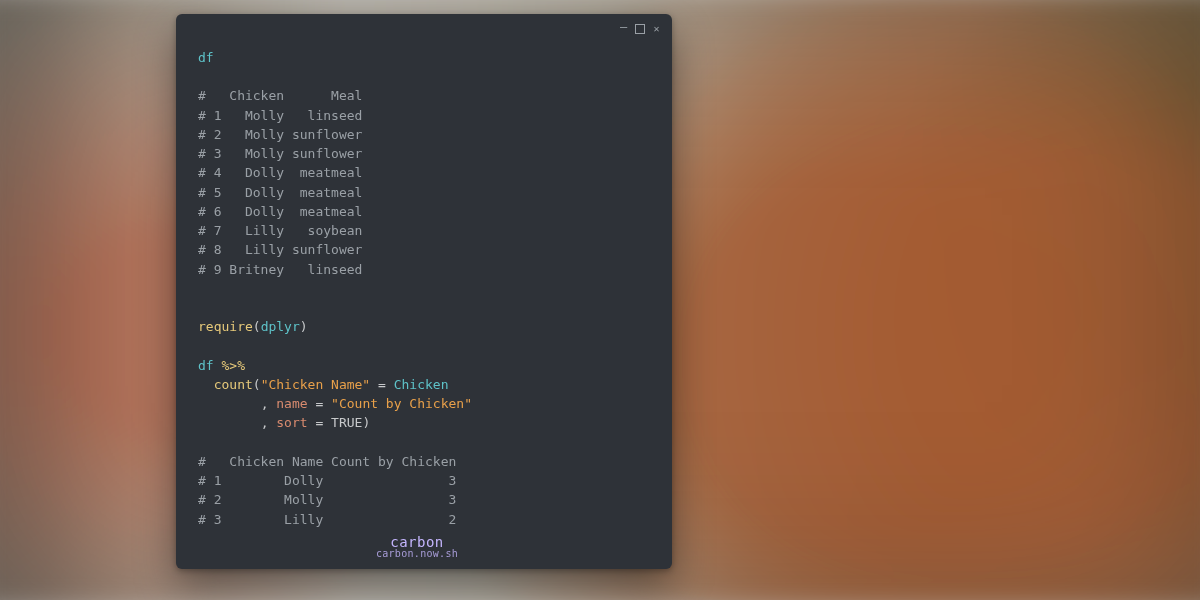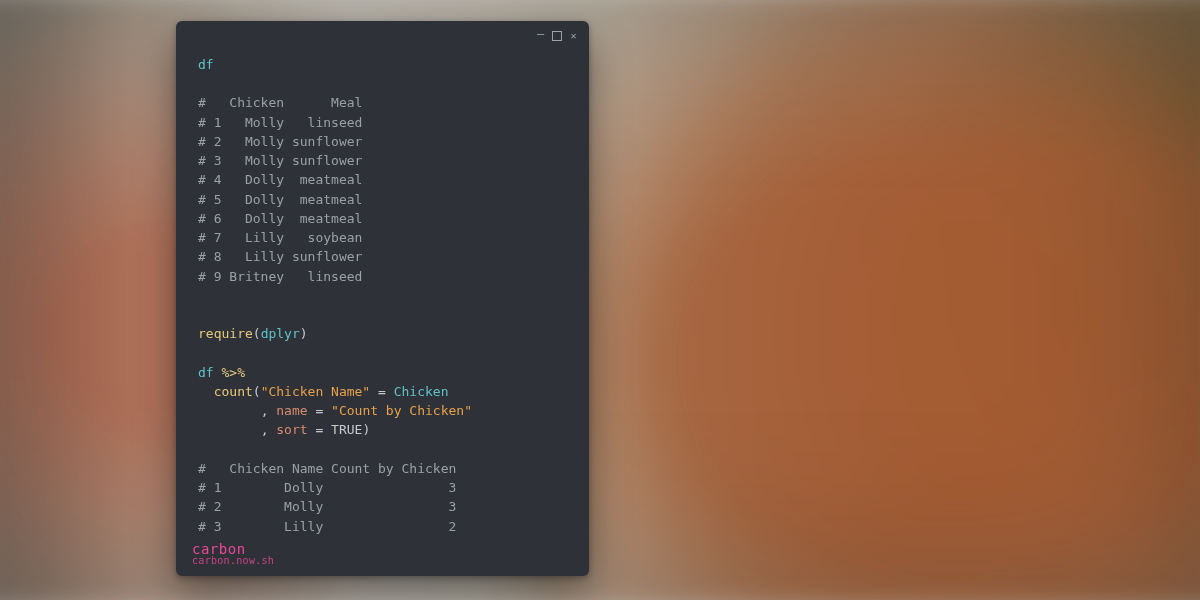--- a/index.html
+++ b/index.html
@@ -25,22 +25,22 @@
     filter: blur(14px) saturate(1.05);
     transform: scale(1.05);
   }
   .vignette {
     position: absolute; inset: 0;
     box-shadow: inset 0 0 180px rgba(0,0,0,0.25);
   }
   .window {
     position: absolute;
     left: 176px;
-    top: 21px;
-    width: 413px;
+    top: 14px;
+    width: 496px;
     background: #2e3238;
     border-radius: 6px;
     box-shadow: 0 18px 40px rgba(0,0,0,0.45), 0 2px 6px rgba(0,0,0,0.3);
     color: #c7c9cb;
   }
   .titlebar {
     height: 22px;
     display: flex;
     justify-content: flex-end;
     align-items: center;
@@ -64,23 +64,23 @@
   }
   .tok-id      { color: #5ec3c9; }   
   .tok-fn      { color: #e6c97a; }   
   .tok-str     { color: #e8a04a; }   
   .tok-pipe    { color: #e6c97a; }
   .tok-arg     { color: #d98b6f; }   
   .tok-bool    { color: #c7c9cb; }
   .tok-cmt     { color: #9aa0a6; }   
   .tok-punc    { color: #c7c9cb; }
   .watermark {
-    text-align: left;
-    padding: 2px 14px 10px 16px;
-    color: #ec4899;
+    text-align: center;
+    padding: 2px 14px 10px 0;
+    color: #c4b5fd;
     line-height: 1;
   }
   .watermark .brand { font-size: 14px; letter-spacing: 0.5px; }
   .watermark .sub   { font-size: 10px;  letter-spacing: 0.3px; opacity: 0.8; }
 </style>
 </head>
 <body>
 
 <div class="bg"></div>
 <div class="vignette"></div>

